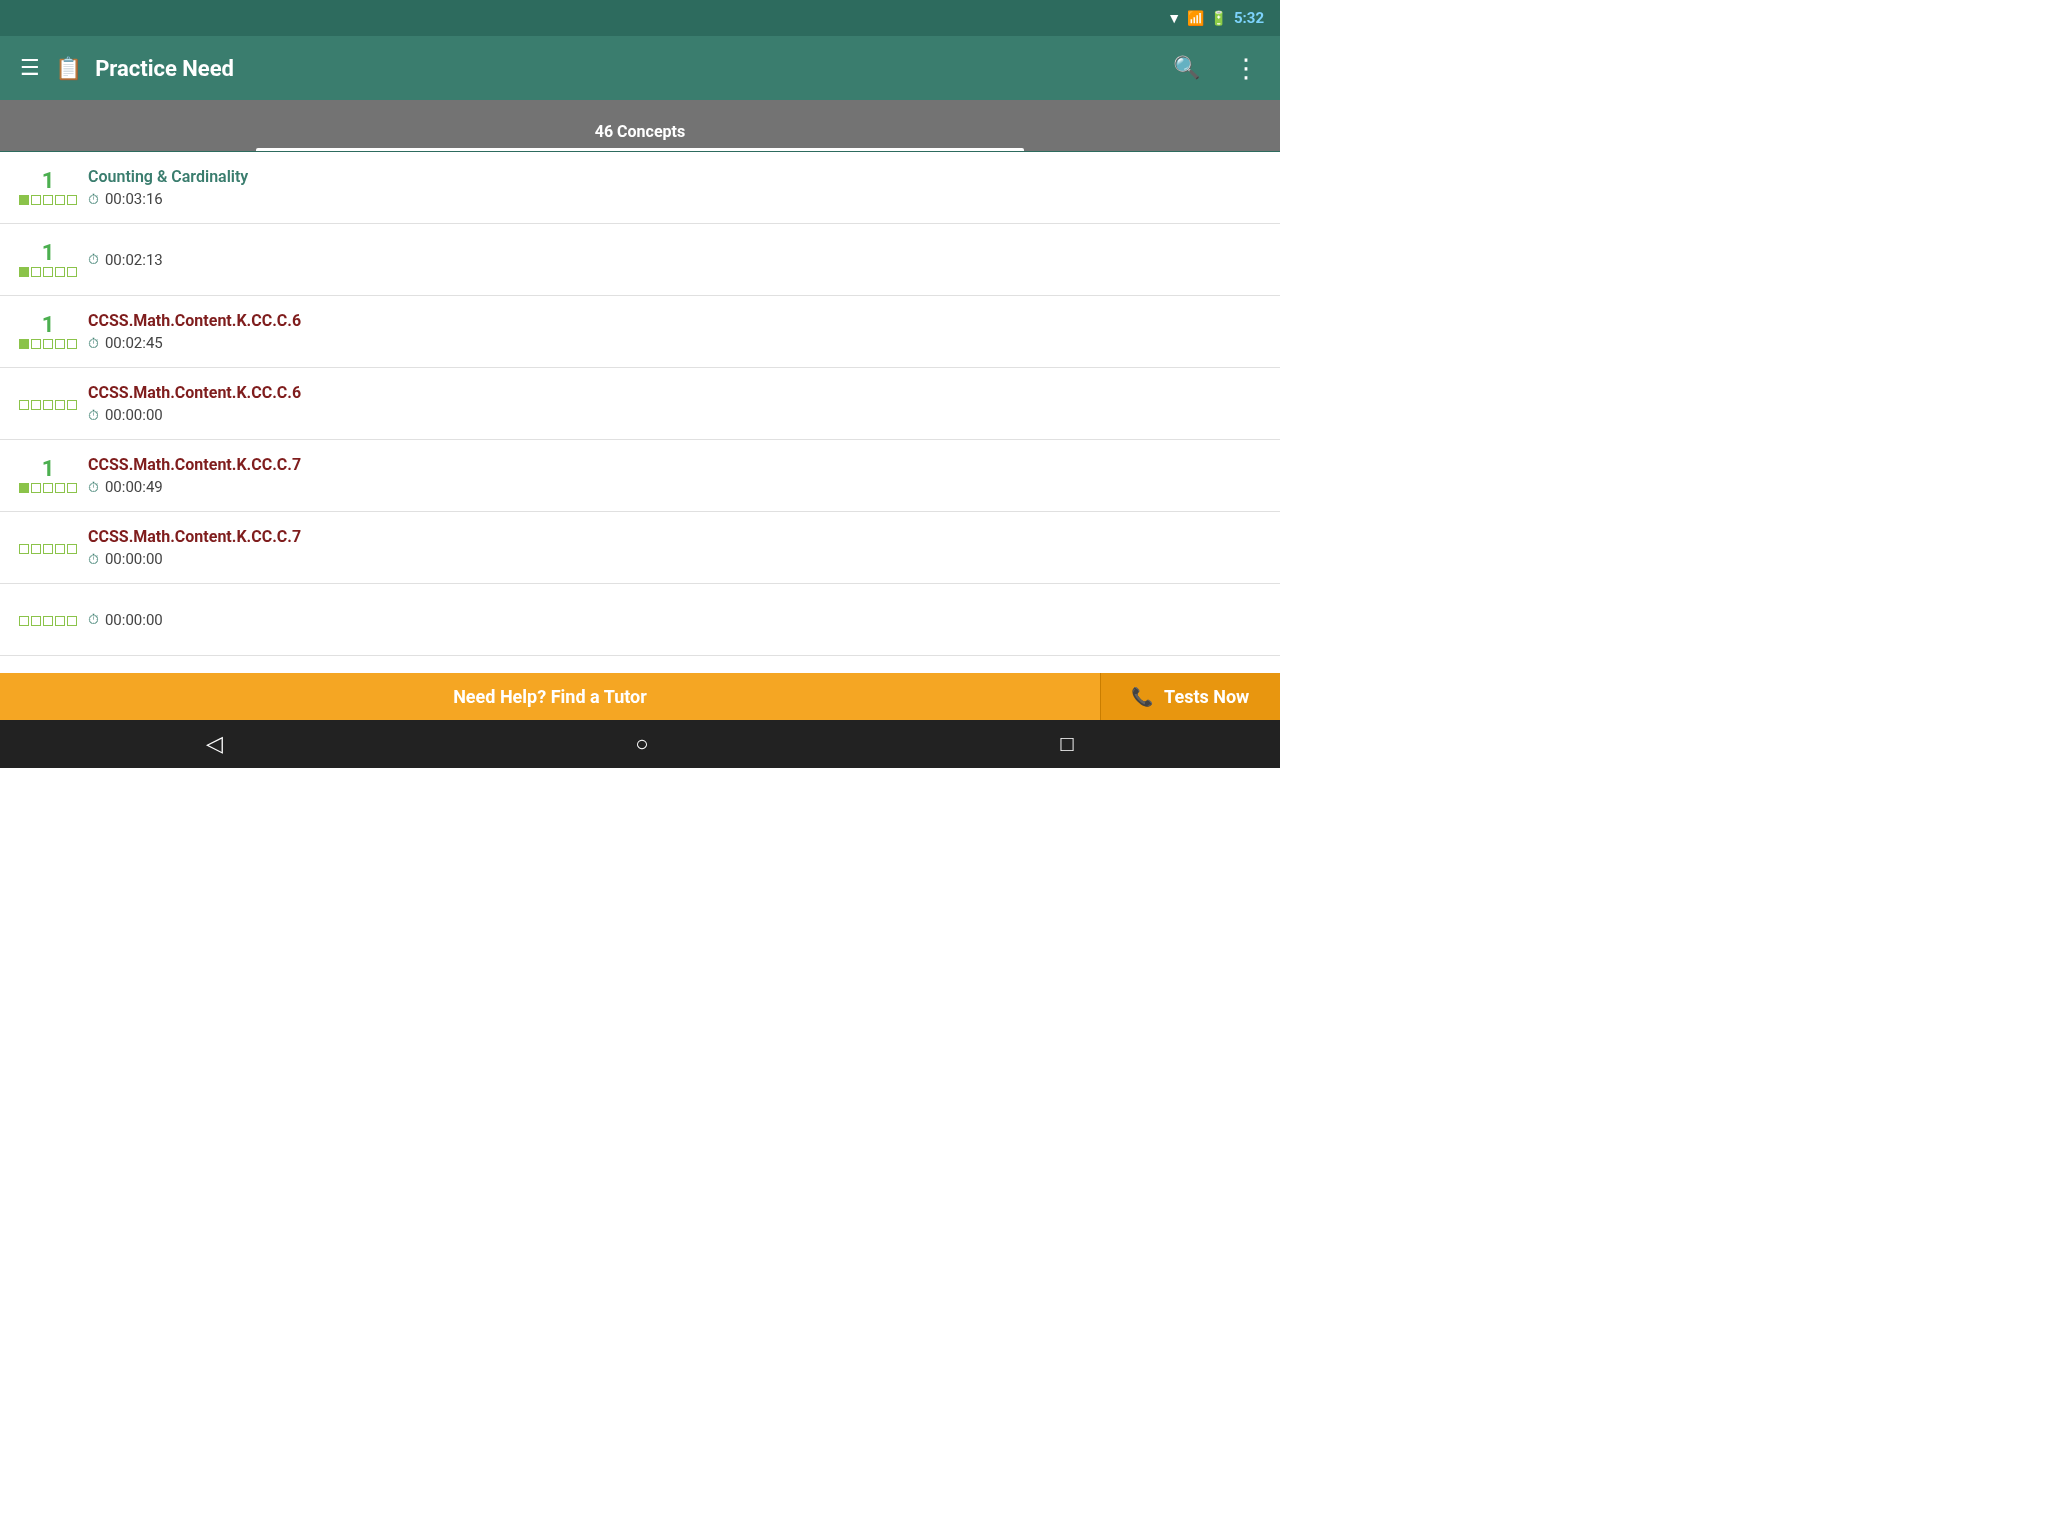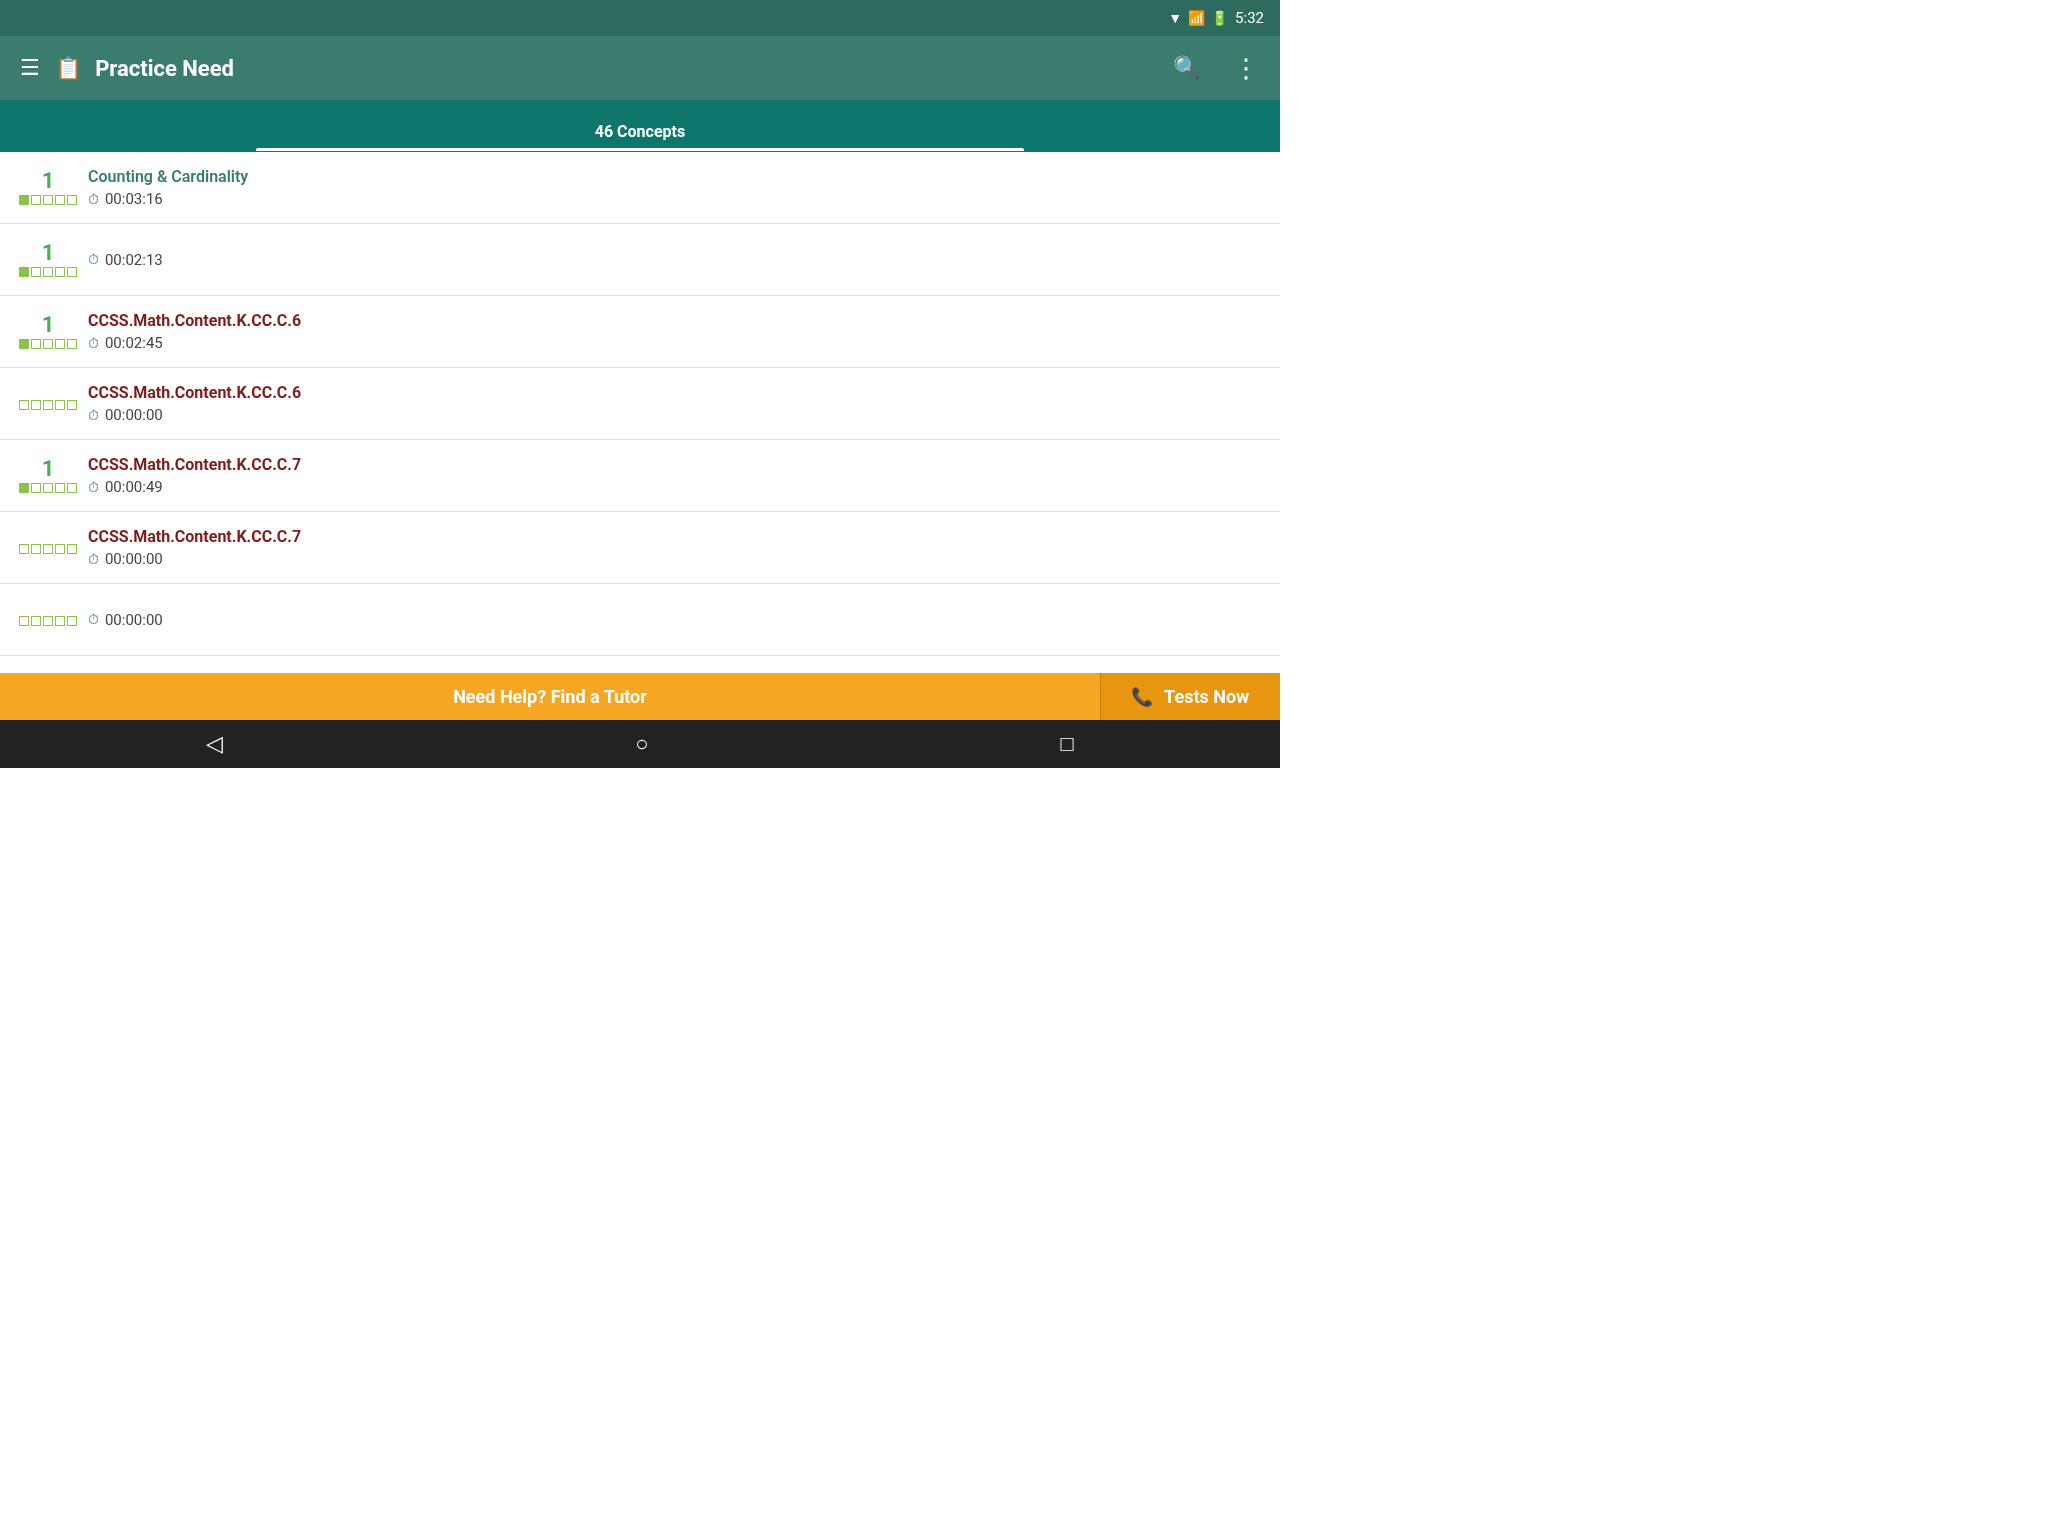--- a/index.html
+++ b/index.html
@@ -16,23 +16,23 @@
       gap: 8px;
     }
     .status-bar-icons {
       display: flex;
       align-items: center;
       gap: 6px;
       color: #fff;
       font-size: 14px;
     }
     .status-time {
-      color: #ffffff;
+      color: #7dd3fc;
       font-size: 15px;
-      font-weight: normal;
+      font-weight: bold;
     }
 
     
     .top-bar {
       background: #3a7d6e;
       height: 64px;
       display: flex;
       align-items: center;
       padding: 0 16px;
       gap: 12px;
@@ -52,21 +52,21 @@
       color: #fff;
       font-size: 22px;
       cursor: pointer;
       background: none;
       border: none;
       padding: 4px;
     }
 
     
     .tabs-bar {
-      background: #0f766e;
+      background: #737373;
       height: 52px;
       display: flex;
       align-items: flex-end;
       border-bottom: 1px solid #2d6b5e;
     }
     .tab {
       flex: 1;
       text-align: center;
       padding: 12px 0 10px;
       color: rgba(255,255,255,0.7);

